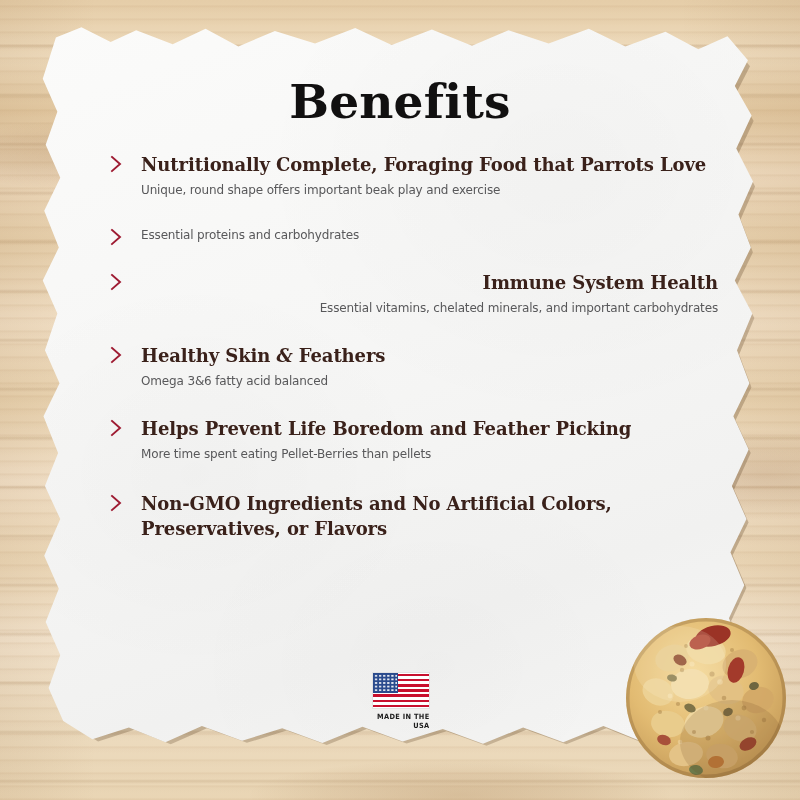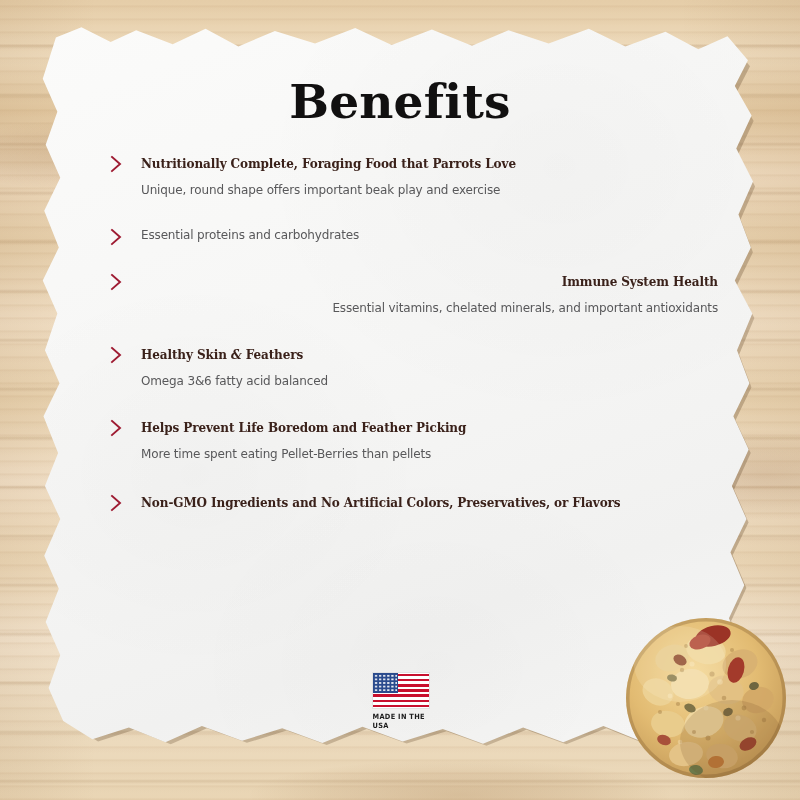--- a/index.html
+++ b/index.html
@@ -159,21 +159,21 @@
     left: 0;
     top: 2px;
     width: 17px;
     height: 20px;
   }
   .chev svg { display: block; }
 
   .b-head {
     font-family: "DejaVu Serif", "Liberation Serif", serif;
     font-weight: 700;
-    font-size: 12px;
+    font-size: 18px;
     line-height: 25px;
     color: #3a211a;
     letter-spacing: -0.1px;
     margin: 0 0 3px 0;
   }
   .b-head .amp {
     font-family: "DejaVu Serif", "Liberation Serif", serif;
     font-style: italic;
     font-weight: 700;
   }
@@ -186,21 +186,21 @@
     margin: 0;
     letter-spacing: -0.15px;
   }
 
   
   .usa {
     position: absolute;
     left: 370px;
     top: 672px;
     width: 62px;
-    text-align: left;
+    text-align: right;
   }
   .flag {
     width: 58px;
     height: 37px;
     margin: 0 auto;
     position: relative;
     border: 1px solid #e2e2e2;
     box-sizing: border-box;
     background: #ffffff;
     overflow: hidden;
@@ -283,21 +283,21 @@
         <p class="b-sub">Essential proteins and carbohydrates</p>
       </div>
 
       <div class="benefit" style="margin-top:24px;text-align:right;">
         <span class="chev">
           <svg viewBox="0 0 17 20" width="17" height="20">
               <path d="M4 3 L12 10 L4 17" fill="none" stroke="#9e1b32" stroke-width="1.9" stroke-linecap="square"></path>
             </svg>
         </span>
         <p class="b-head">Immune System Health</p>
-        <p class="b-sub">Essential vitamins, chelated minerals, and important antioxidants</p>
+        <p class="b-sub">Essential vitamins, chelated minerals, and important carbohydrates</p>
       </div>
 
       <div class="benefit" style="margin-top:24px;">
         <span class="chev">
           <svg viewBox="0 0 17 20" width="17" height="20">
               <path d="M4 3 L12 10 L4 17" fill="none" stroke="#9e1b32" stroke-width="1.9" stroke-linecap="square"></path>
             </svg>
         </span>
         <p class="b-head">Healthy Skin <span class="amp">&amp;</span> Feathers</p>
         <p class="b-sub">Omega 3&amp;6 fatty acid balanced</p>

